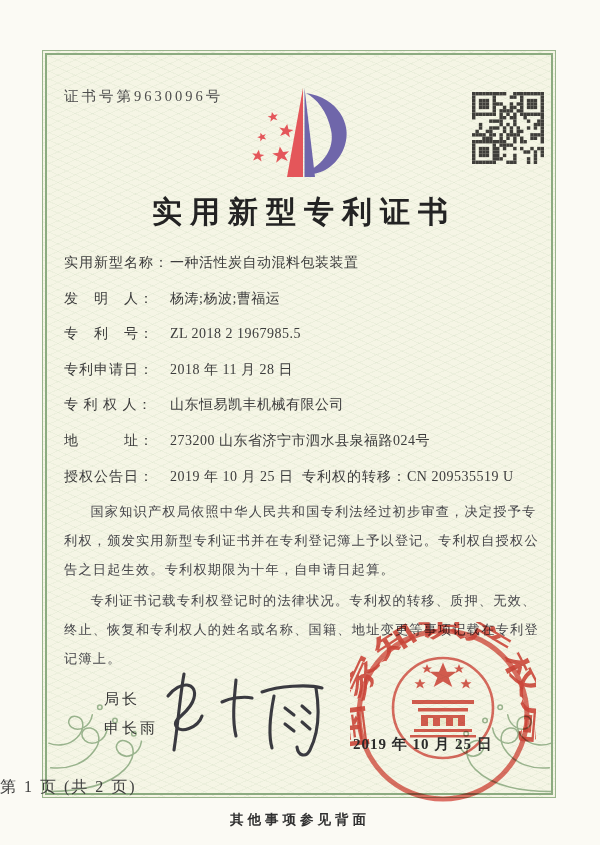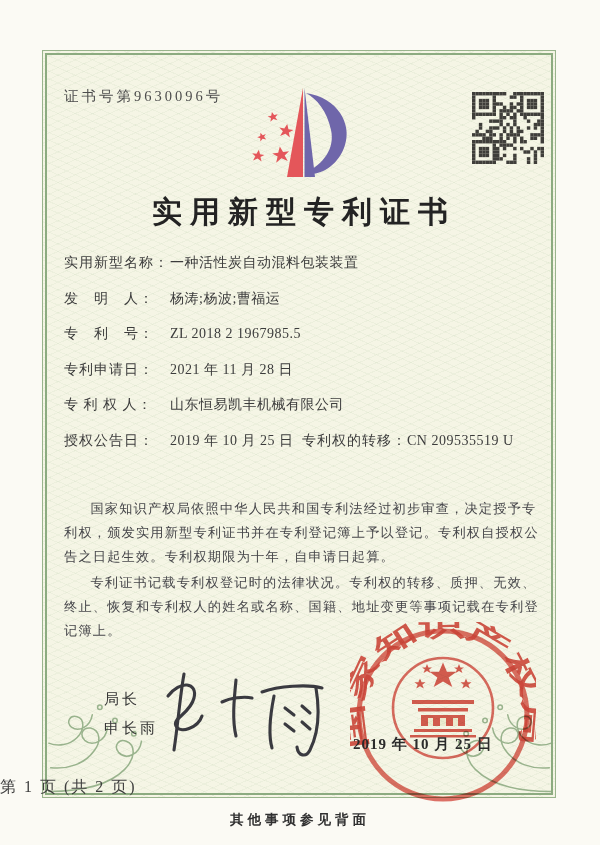--- a/index.html
+++ b/index.html
@@ -34,21 +34,21 @@
     position:absolute;left:0;top:192px;width:100%;text-align:center;z-index:3;
     font-size:30px;font-weight:700;letter-spacing:8px;text-indent:8px;color:#232323;
   }
   .fields{position:absolute;left:64px;top:254px;width:486px;z-index:3;}
   .frow{position:relative;height:22px;margin-bottom:13.6px;font-size:14px;color:#3c3c3c;white-space:nowrap;}
   .flab{display:inline-block;min-width:106px;letter-spacing:1px;}
   .fval{letter-spacing:0.5px;}
   .fpair2{position:absolute;left:238px;top:0;}
   .legal{position:absolute;left:64px;top:497px;width:482px;z-index:3;}
   .legal p{
-    margin:0 0 2px 0;text-indent:2em;font-size:13.2px;line-height:24px;
+    margin:0 0 2px 0;text-indent:2em;font-size:13.2px;line-height:29px;
     letter-spacing:1.2px;color:#46464a;
   }
   .signer{position:absolute;left:104px;top:690px;z-index:4;font-size:15px;letter-spacing:3px;color:#353535;}
   .signer div{margin-bottom:10px;}
   .signature{position:absolute;left:150px;top:662px;width:190px;height:95px;z-index:4;}
   .seal{position:absolute;left:350px;top:622px;width:186px;height:186px;z-index:4;opacity:.93;mix-blend-mode:multiply;}
   .seal-date{
     position:absolute;left:353px;top:735px;z-index:5;font-size:15px;font-weight:600;
     letter-spacing:1px;color:#2b2b2b;white-space:nowrap;
   }
@@ -340,24 +340,27 @@
     <div class="frow">
       <span class="flab">实用新型名称：</span><span class="fval">一种活性炭自动混料包装装置</span>
     </div>
     <div class="frow">
       <span class="flab">发　明　人：</span><span class="fval">杨涛;杨波;曹福运</span>
     </div>
     <div class="frow">
       <span class="flab">专　利　号：</span><span class="fval">ZL 2018 2 1967985.5</span>
     </div>
     <div class="frow">
-      <span class="flab">专利申请日：</span><span class="fval">2021 年 11 月 28 日</span>
+      <span class="flab">专利申请日：</span><span class="fval">2018 年 11 月 28 日</span>
     </div>
     <div class="frow">
       <span class="flab">专 利 权 人：</span><span class="fval">山东恒易凯丰机械有限公司</span>
+    </div>
+    <div class="frow">
+      <span class="flab">地　　　址：</span><span class="fval">273200 山东省济宁市泗水县泉福路024号</span>
     </div>
     <div class="frow">
       <span><span class="flab">授权公告日：</span><span class="fval">2019 年 10 月 25 日</span></span>
       <span class="fpair2"><span class="flab" style="min-width:0">专利权的转移：</span><span class="fval">CN 209535519 U</span></span>
     </div>
   </div>
 
   <div class="legal">
     <p>国家知识产权局依照中华人民共和国专利法经过初步审查，决定授予专利权，颁发实用新型专利证书并在专利登记簿上予以登记。专利权自授权公告之日起生效。专利权期限为十年，自申请日起算。</p>
     <p>专利证书记载专利权登记时的法律状况。专利权的转移、质押、无效、终止、恢复和专利权人的姓名或名称、国籍、地址变更等事项记载在专利登记簿上。</p>

